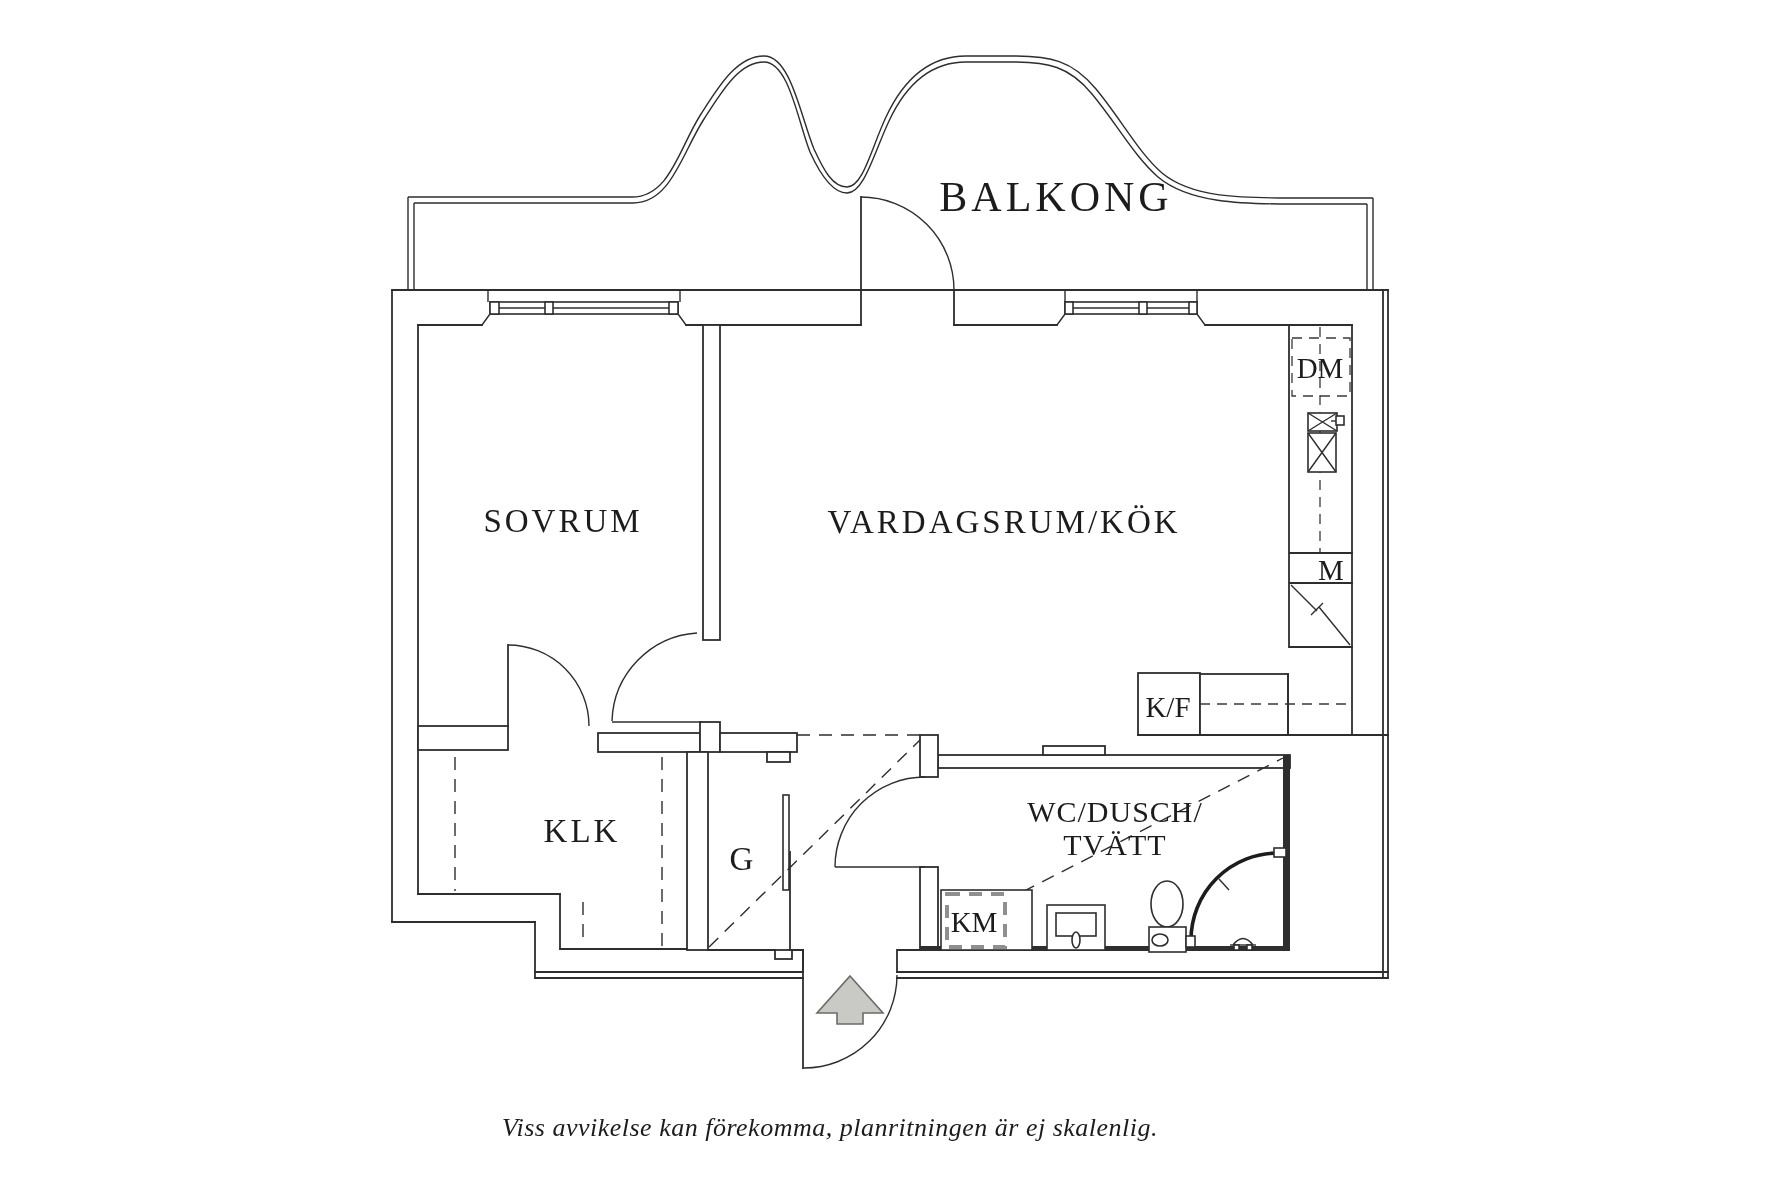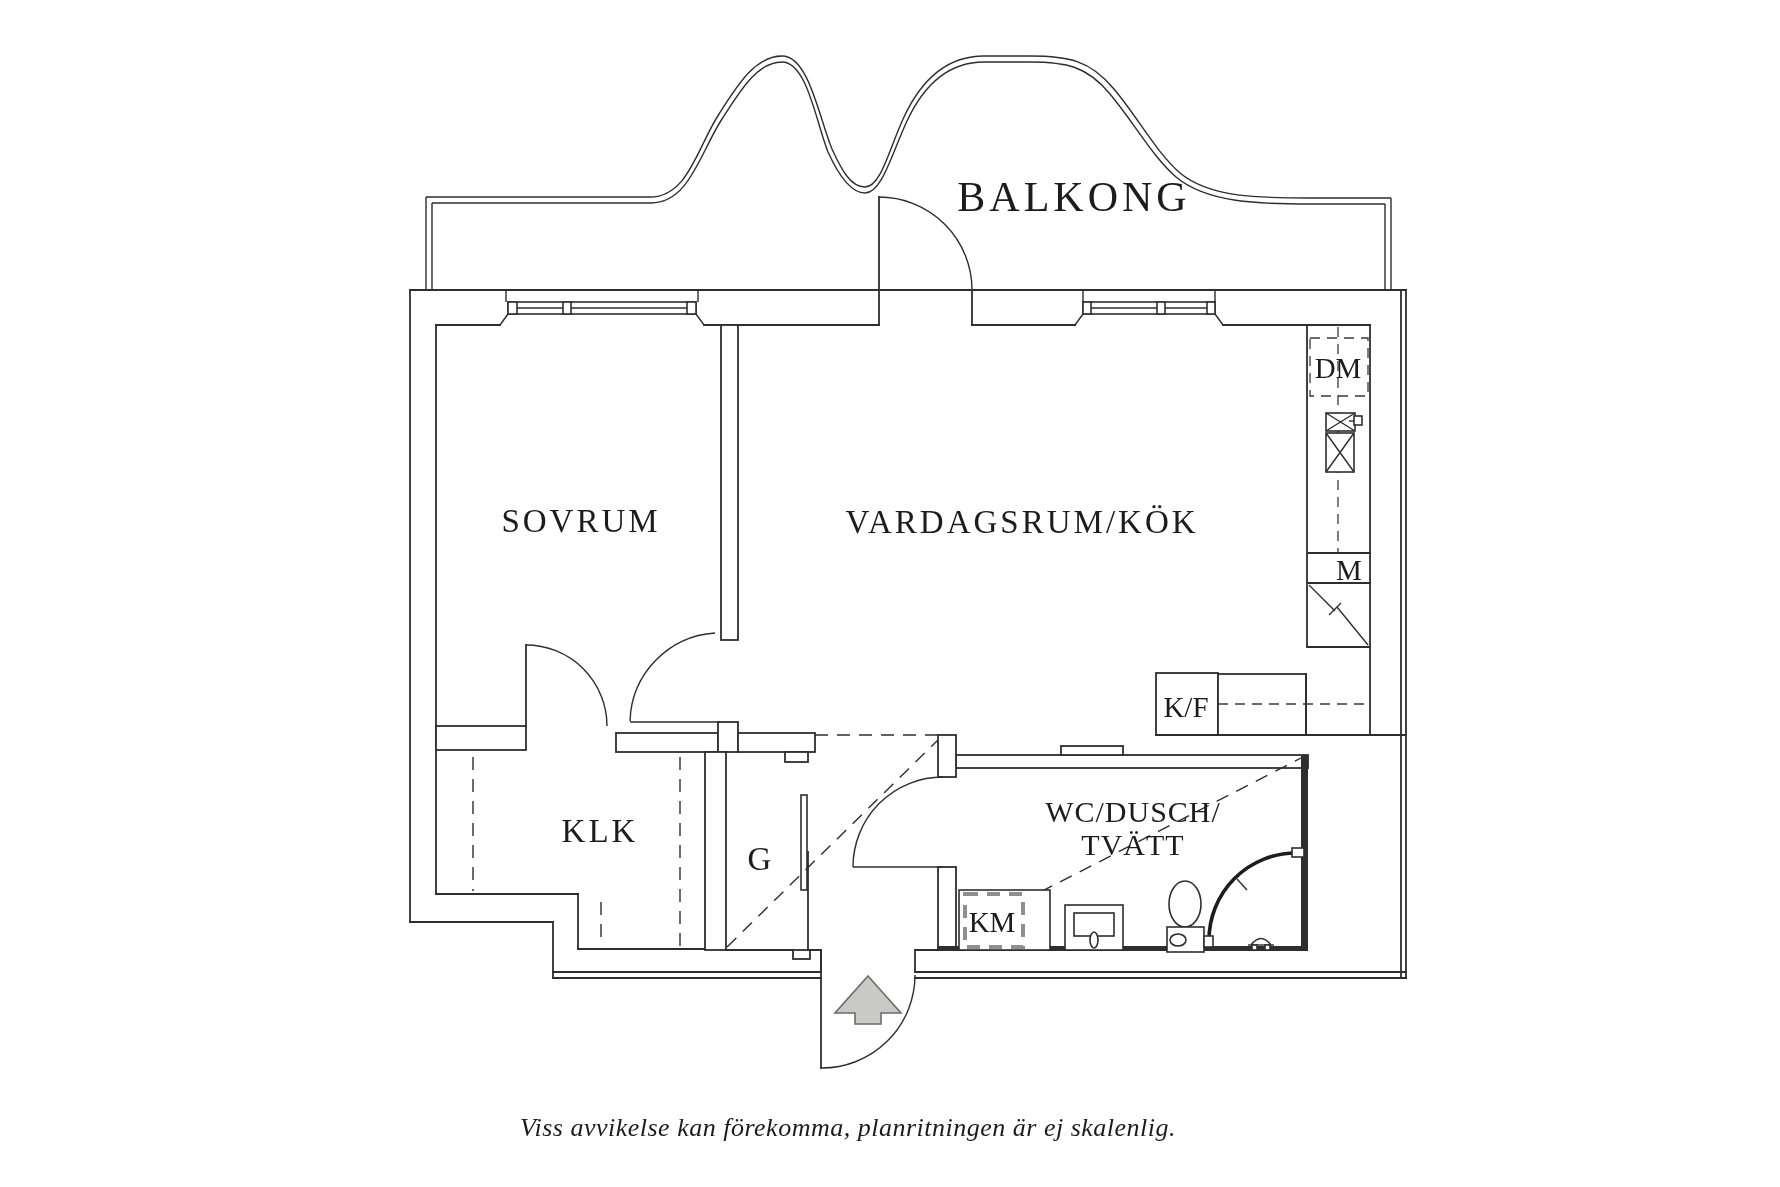--- a/index.html
+++ b/index.html
@@ -1,20 +1,20 @@
 <!DOCTYPE html>
 <html><head>
 <meta charset="utf-8">
 <style>
   html,body{
     margin:0;padding:0;background:#ffffff;
     width:1780px;height:1187px;overflow:hidden;
     font-family:"Liberation Serif", serif;
   }
-  .plan-wrap{position:relative;width:1536px;height:1187px;background:#fff;margin-left:18px;}
+  .plan-wrap{position:relative;width:1536px;height:1187px;background:#fff;}
   svg{display:block}
   .ln{stroke:#2e2e2e;stroke-width:1.8;fill:none;stroke-linecap:square}
   .ln-thin{stroke:#2e2e2e;stroke-width:1.4;fill:none}
   .wall{fill:#ffffff;stroke:#2e2e2e;stroke-width:1.8}
   .darkfill{fill:#2e2e2e;stroke:none}
   .dash{stroke:#2e2e2e;stroke-width:1.4;fill:none;stroke-dasharray:13 9}
   .dash-sm{stroke:#3a3a3a;stroke-width:1.3;fill:none;stroke-dasharray:10 7}
   .dash-fat{stroke:#8f8f8f;stroke-width:4;fill:none;stroke-dasharray:13 9}
   .fix{stroke:#2e2e2e;stroke-width:1.6;fill:#ffffff}
   .thick{stroke:#1d1d1d;stroke-width:3.6;fill:none;stroke-linecap:round}

